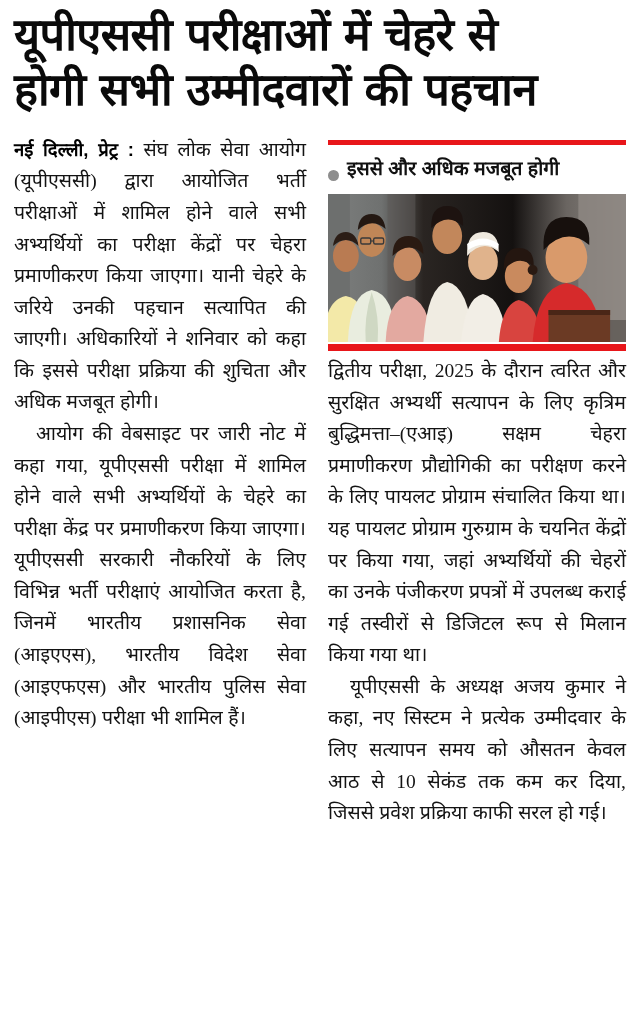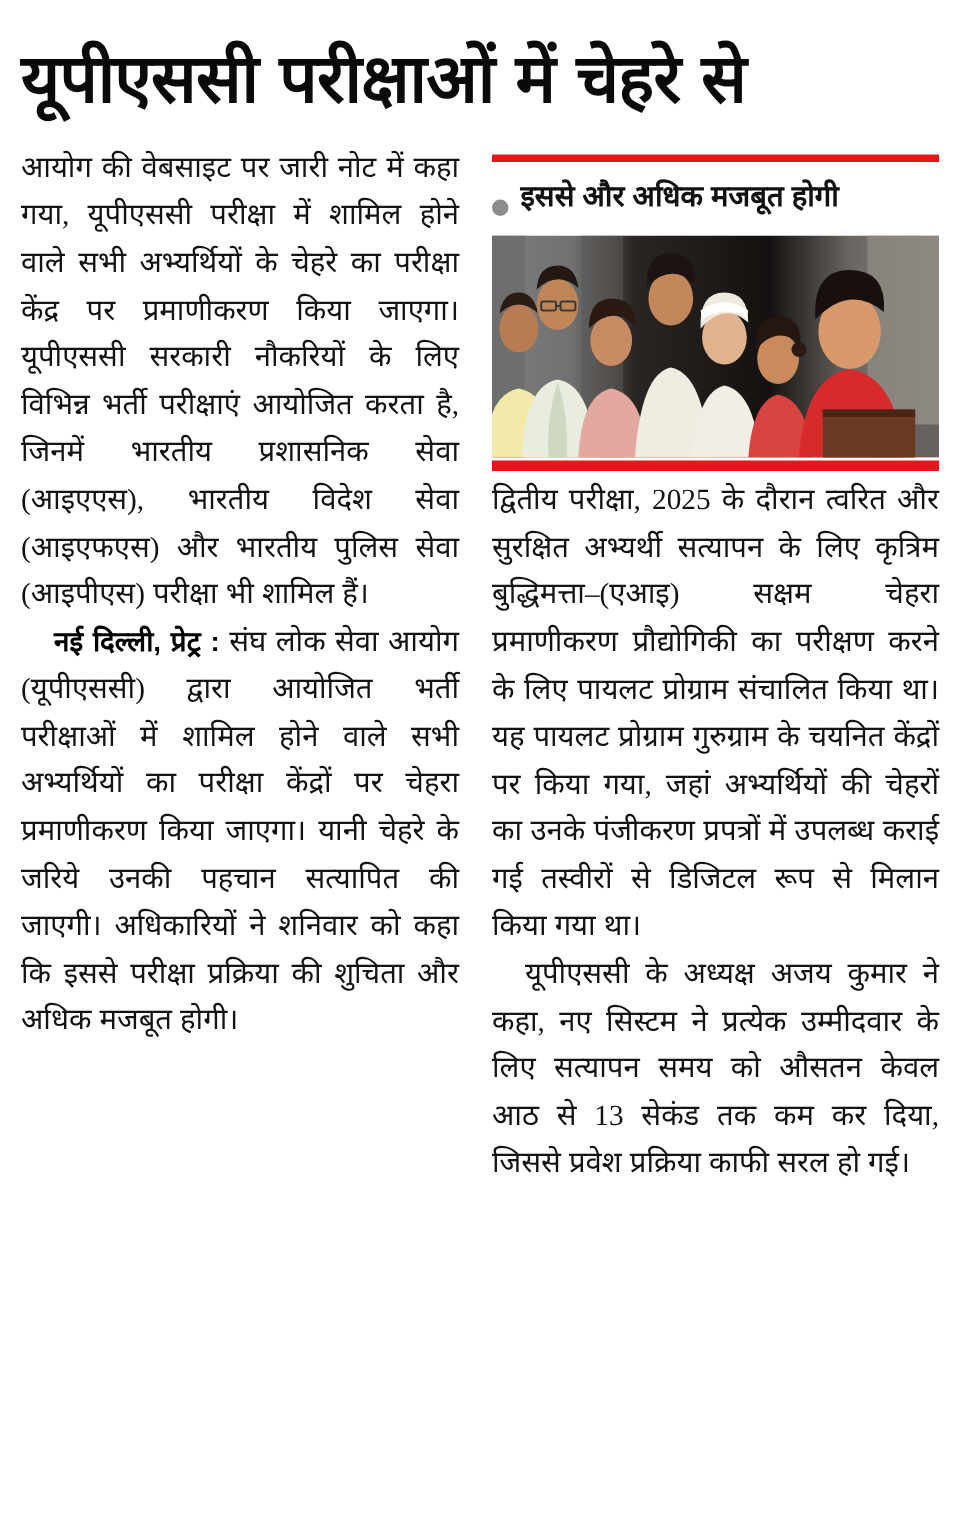--- a/index.html
+++ b/index.html
@@ -20,21 +20,21 @@
     width: 640px;
     height: 1024px;
     box-sizing: border-box;
     padding: 0 14px;
     position: relative;
   }
 
   
   .headline {
     margin: 0;
-    padding-top: 26px;
+    padding-top: 8px;
     font-family: "Liberation Sans", "DejaVu Sans", sans-serif;
     font-weight: bold;
     font-size: 45px;
     line-height: 1.22;
     letter-spacing: -0.5px;
     color: #0a0a0a;
     text-align: left;
     word-spacing: 2px;
   }
   .headline .hl-line {
@@ -132,27 +132,28 @@
     margin-top: 4px;
   }
 </style>
 </head>
 <body>
 
 <div class="clipping">
 
   <h1 class="headline">
     <span class="hl-line">यूपीएससी परीक्षाओं में चेहरे से</span>
+    <span class="hl-line">होगी सभी उम्मीदवारों की पहचान</span>
   </h1>
 
   <div class="body-grid">
 
     <div class="col-left">
+      <p class="para"><span class="dateline">नई दिल्ली, प्रेट्र :</span> <span>संघ लोक सेवा आयोग (यूपीएससी) द्वारा आयोजित भर्ती परीक्षाओं में शामिल होने वाले सभी अभ्यर्थियों का परीक्षा केंद्रों पर चेहरा प्रमाणीकरण किया जाएगा। यानी चेहरे के जरिये उनकी पहचान सत्यापित की जाएगी। अधिकारियों ने शनिवार को कहा कि इससे परीक्षा प्रक्रिया की शुचिता और अधिक मजबूत होगी।</span></p>
       <p class="para">आयोग की वेबसाइट पर जारी नोट में कहा गया, यूपीएससी परीक्षा में शामिल होने वाले सभी अभ्यर्थियों के चेहरे का परीक्षा केंद्र पर प्रमाणीकरण किया जाएगा। यूपीएससी सरकारी नौकरियों के लिए विभिन्न भर्ती परीक्षाएं आयोजित करता है, जिनमें भारतीय प्रशासनिक सेवा (आइएएस), भारतीय विदेश सेवा (आइएफएस) और भारतीय पुलिस सेवा (आइपीएस) परीक्षा भी शामिल हैं।</p>
-      <p class="para"><span class="dateline">नई दिल्ली, प्रेट्र :</span> <span>संघ लोक सेवा आयोग (यूपीएससी) द्वारा आयोजित भर्ती परीक्षाओं में शामिल होने वाले सभी अभ्यर्थियों का परीक्षा केंद्रों पर चेहरा प्रमाणीकरण किया जाएगा। यानी चेहरे के जरिये उनकी पहचान सत्यापित की जाएगी। अधिकारियों ने शनिवार को कहा कि इससे परीक्षा प्रक्रिया की शुचिता और अधिक मजबूत होगी।</span></p>
     </div>
 
     <div class="col-right">
 
       <div class="red-rule"></div>
 
       <div class="kicker">
         <span class="kicker-bullet"></span>
         <span class="kicker-text">
           <span class="k-line">इससे और अधिक मजबूत होगी</span>
@@ -211,18 +212,18 @@
           <path d="M217 56 q23 -24 46 -5 q2 -28 -23 -28 q-25 0 -23 33z" fill="#17100d"></path>
           <path d="M206 148 q4 -54 34 -59 q32 5 36 59z" fill="#d62a2b"></path>
           <rect x="222" y="116" width="62" height="34" fill="#6b3a24"></rect>
           <rect x="222" y="116" width="62" height="5" fill="#4a2617"></rect>
         </svg>
         <div class="photo-redbar"></div>
       </div>
 
       <div class="para-block">
         <p class="para">द्वितीय परीक्षा, 2025 के दौरान त्वरित और सुरक्षित अभ्यर्थी सत्यापन के लिए कृत्रिम बुद्धिमत्ता–(एआइ) सक्षम चेहरा प्रमाणीकरण प्रौद्योगिकी का परीक्षण करने के लिए पायलट प्रोग्राम संचालित किया था। यह पायलट प्रोग्राम गुरुग्राम के चयनित केंद्रों पर किया गया, जहां अभ्यर्थियों की चेहरों का उनके पंजीकरण प्रपत्रों में उपलब्ध कराई गई तस्वीरों से डिजिटल रूप से मिलान किया गया था।</p>
-        <p class="para">यूपीएससी के अध्यक्ष अजय कुमार ने कहा, नए सिस्टम ने प्रत्येक उम्मीदवार के लिए सत्यापन समय को औसतन केवल आठ से 13 सेकंड तक कम कर दिया, जिससे प्रवेश प्रक्रिया काफी सरल हो गई।</p>
+        <p class="para">यूपीएससी के अध्यक्ष अजय कुमार ने कहा, नए सिस्टम ने प्रत्येक उम्मीदवार के लिए सत्यापन समय को औसतन केवल आठ से 10 सेकंड तक कम कर दिया, जिससे प्रवेश प्रक्रिया काफी सरल हो गई।</p>
       </div>
 
     </div>
   </div>
 </div>
 
 </body></html>

